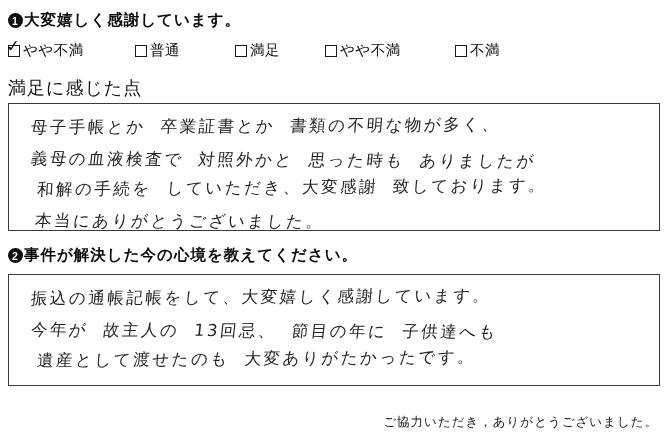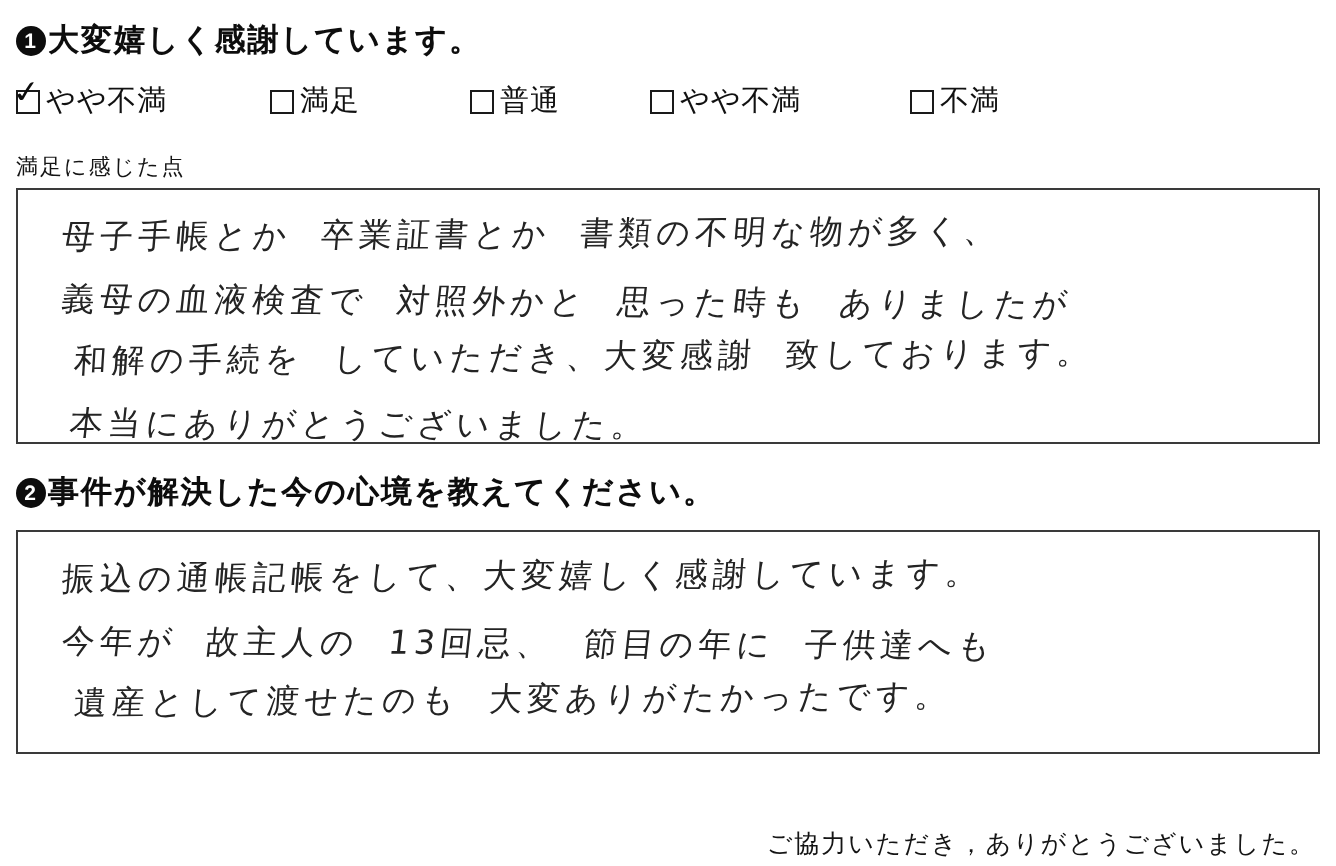--- a/index.html
+++ b/index.html
@@ -51,21 +51,21 @@
   }
   .checkbox .tick{
     position:absolute;left:-2px;top:-7px;
     font-size:15px;line-height:15px;
     color:#0c0c0c;
     font-family:"DejaVu Sans", sans-serif;
     transform:rotate(-8deg) scaleX(1.15);
   }
   .box-label{
     margin-top:16px;
-    font-size:11px;
+    font-size:18px;
     letter-spacing:1px;
     color:#141414;
   }
   .answer-box{
     border:1.4px solid #3a3a3a;
     background:#fff;
     box-sizing:border-box;
     padding:8px 10px 0 22px;
   }
   .answer-box.first{height:128px;margin-top:3px;}
@@ -107,25 +107,25 @@
 
     <div class="options">
       <label class="option">
         <span class="checkbox">
             <span class="tick">✓</span>
           </span>
         <span>やや不満</span>
       </label>
       <label class="option">
         <span class="checkbox"></span>
-        <span>満足</span>
+        <span>普通</span>
       </label>
       <label class="option">
         <span class="checkbox"></span>
-        <span>普通</span>
+        <span>満足</span>
       </label>
       <label class="option">
         <span class="checkbox"></span>
         <span>やや不満</span>
       </label>
       <label class="option">
         <span class="checkbox"></span>
         <span>不満</span>
       </label>
     </div>

